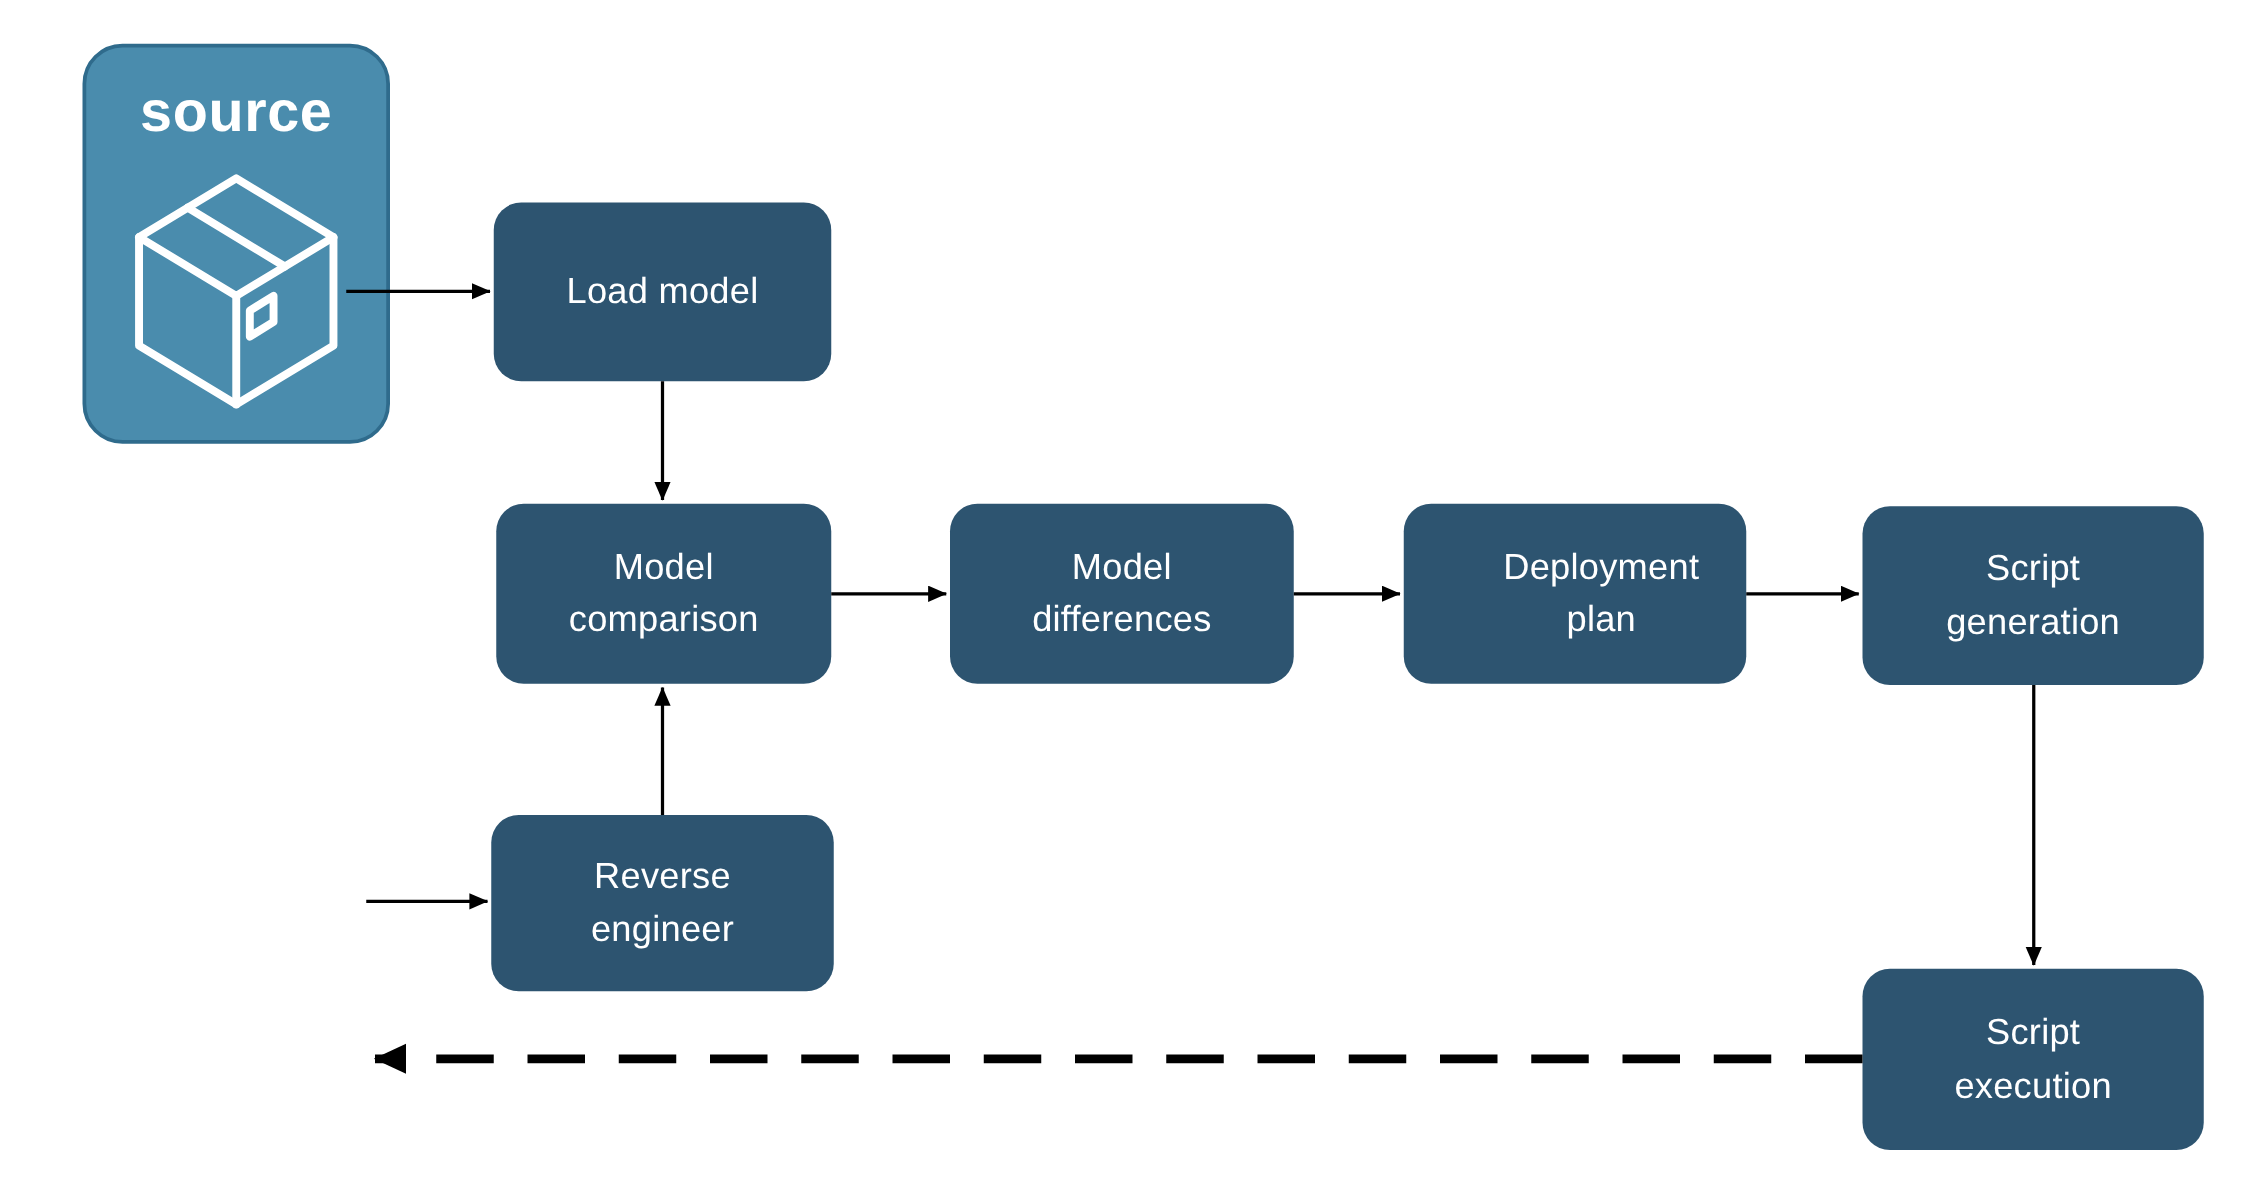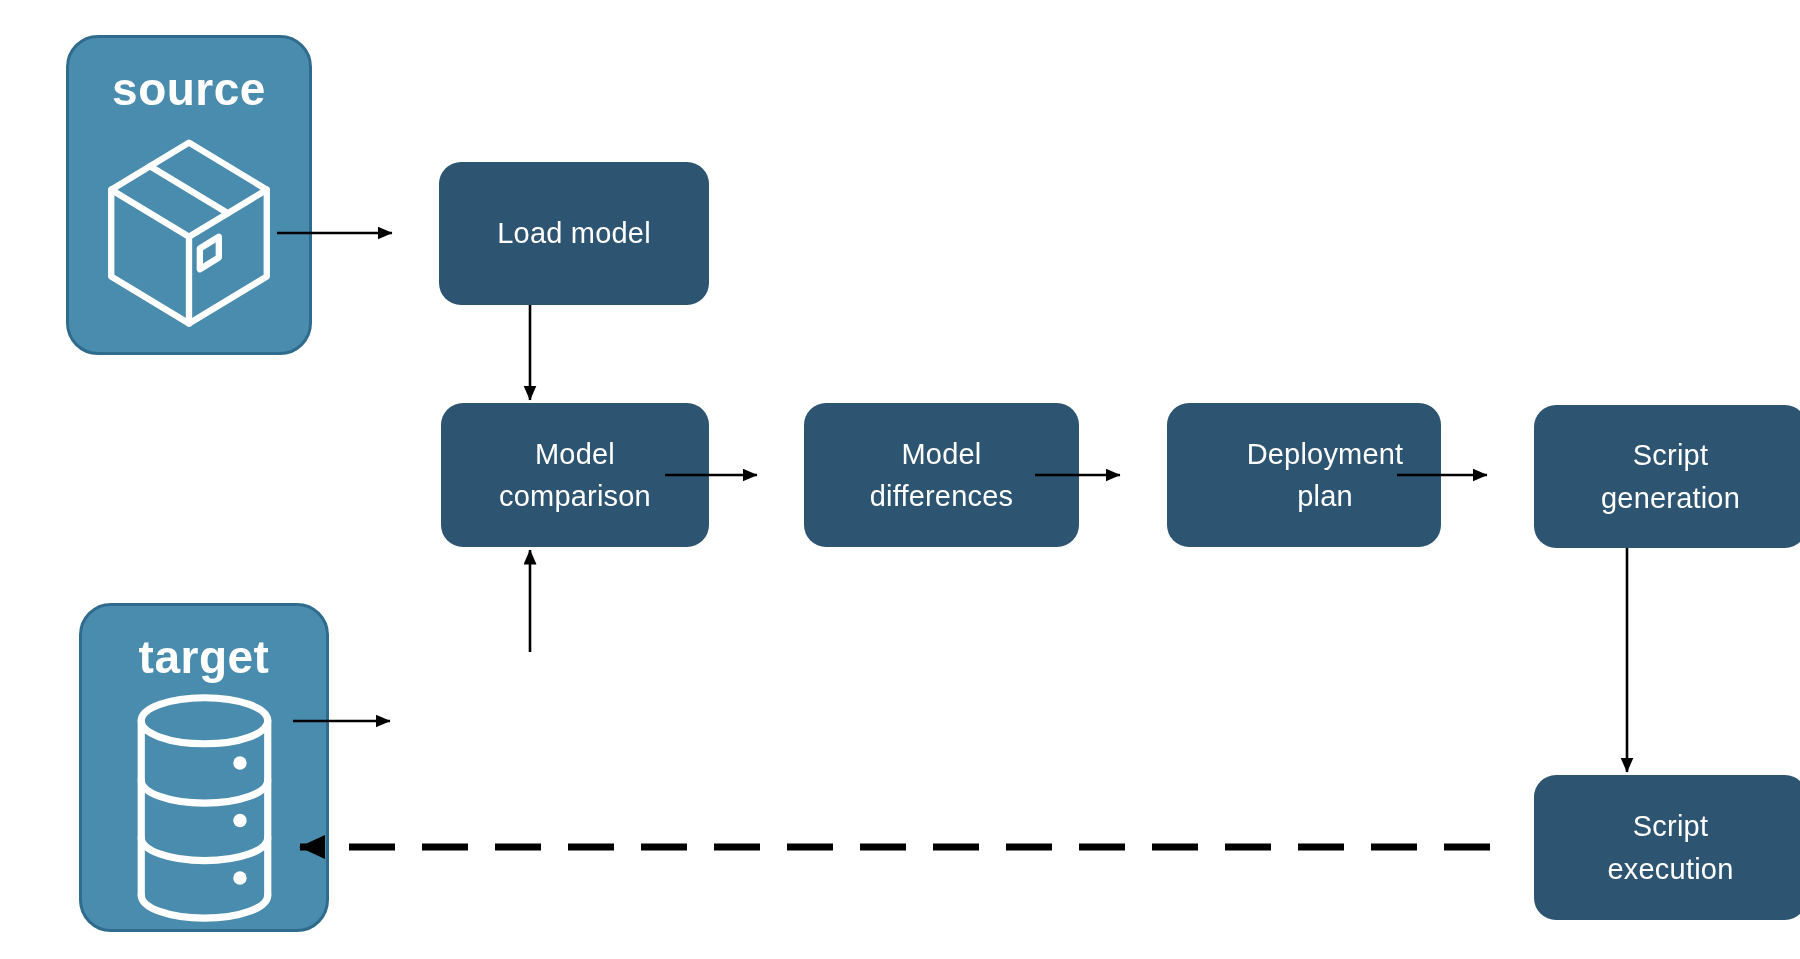--- a/index.html
+++ b/index.html
@@ -24,21 +24,20 @@
     position:absolute;
     background:var(--dark-fill);
     border-radius:22px;
     color:var(--label-color);
     display:flex;align-items:center;justify-content:center;
     text-align:center;
     font-size:29px;
     line-height:1.45;
     white-space:pre-line;
     letter-spacing:0.2px;
-    margin-left:44px;
   }
   .node-load-model       {left:395px; top:162px; width:270px; height:143px;}
   .node-model-comparison {left:397px; top:403px; width:268px; height:144px;}
   .node-model-differences{left:760px; top:403px; width:275px; height:144px;}
   .node-deployment-plan  {left:1123px;top:403px; width:274px; height:144px;padding-left:42px;}
   .node-script-generation{left:1490px;top:405px; width:273px; height:143px;}
   .node-reverse-engineer {left:393px; top:652px; width:274px; height:141px;}
   .node-script-execution {left:1490px;top:775px; width:273px; height:145px;}
 
   
@@ -81,55 +80,43 @@
       <svg width="182" height="208" viewBox="0 0 200 230" fill="none" stroke="#FFFFFF" stroke-width="7" stroke-linejoin="round" stroke-linecap="round">
         <path d="M100 14 L186 66 L186 162 L100 214 L14 162 L14 66 Z"></path>
         <path d="M14 66 L100 118 L186 66"></path>
         <path d="M100 118 L100 214"></path>
         <path d="M57 40 L143 92"></path>
         <path d="M112 131 L133 118 L133 141 L112 154 Z"></path>
       </svg>
     </div>
   </div>
 
-  <div class="store store-target">
-    <div class="store-label">target</div>
-    <div class="store-icon">
-      <svg width="155" height="230" viewBox="0 0 160 240" fill="none" stroke="#FFFFFF" stroke-width="7.5" stroke-linecap="round">
-        <ellipse cx="80" cy="30" rx="66" ry="24"></ellipse>
-        <path d="M14 30 L14 212"></path>
-        <path d="M146 30 L146 212"></path>
-        <path d="M14 212 A66 24 0 0 0 146 212"></path>
-        <path d="M14 92 A66 24 0 0 0 146 92"></path>
-        <path d="M14 152 A66 24 0 0 0 146 152"></path>
-        <circle cx="117" cy="74" r="7" fill="#FFFFFF" stroke="none"></circle>
-        <circle cx="117" cy="134" r="7" fill="#FFFFFF" stroke="none"></circle>
-        <circle cx="117" cy="194" r="7" fill="#FFFFFF" stroke="none"></circle>
-      </svg>
-    </div>
-  </div>
 
   <div class="node node-load-model">
     <span>Load model</span>
   </div>
   <div class="node node-model-comparison">
     <span>Model
 comparison</span>
   </div>
   <div class="node node-model-differences">
     <span>Model
 differences</span>
   </div>
   <div class="node node-deployment-plan">
     <span>Deployment
 plan</span>
   </div>
   <div class="node node-script-generation">
     <span>Script
 generation</span>
+  </div>
+  <div class="node node-reverse-engineer">
+    <span>Reverse
+engineer</span>
   </div>
   <div class="node node-script-execution">
     <span>Script
 execution</span>
   </div>
 
   <svg class="edges-layer" width="1800" height="959" viewBox="0 0 1800 959">
     <defs>
       <marker id="arrowhead-solid" markerUnits="userSpaceOnUse" markerWidth="16" markerHeight="14" refX="14.5" refY="6.5" orient="auto">
         <path d="M0 0 L15 6.5 L0 13 Z" fill="#000000"></path>

